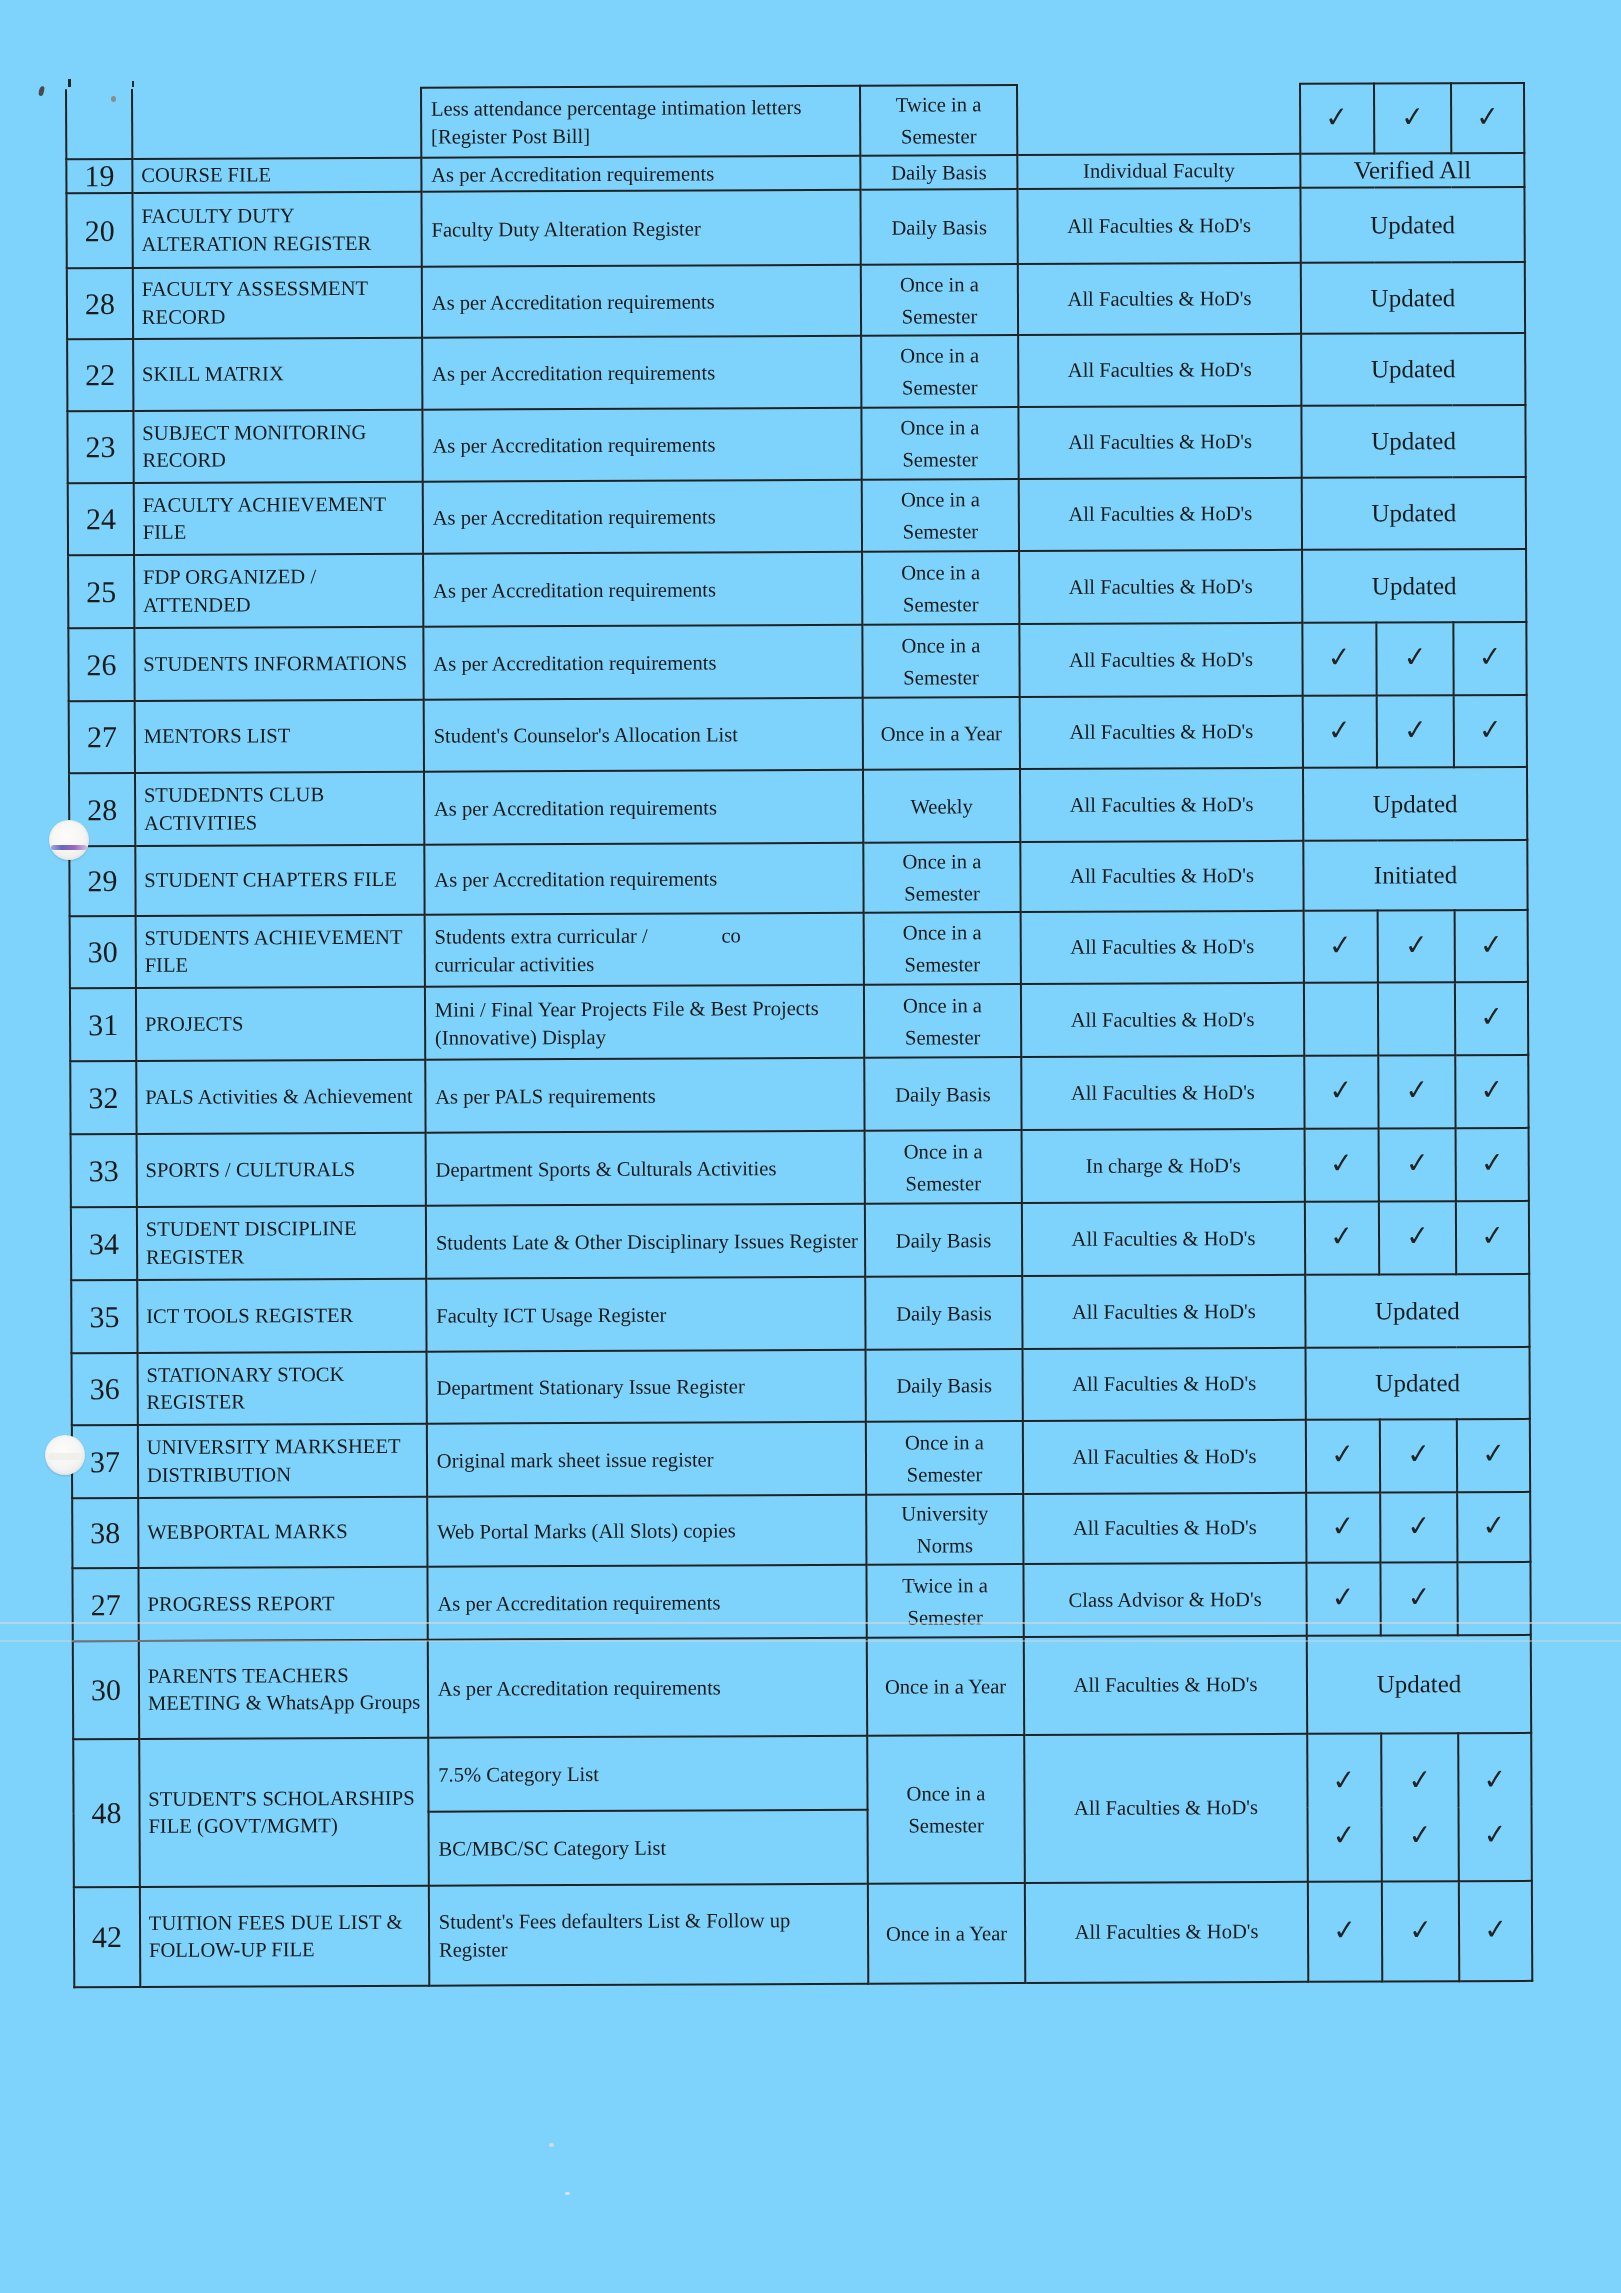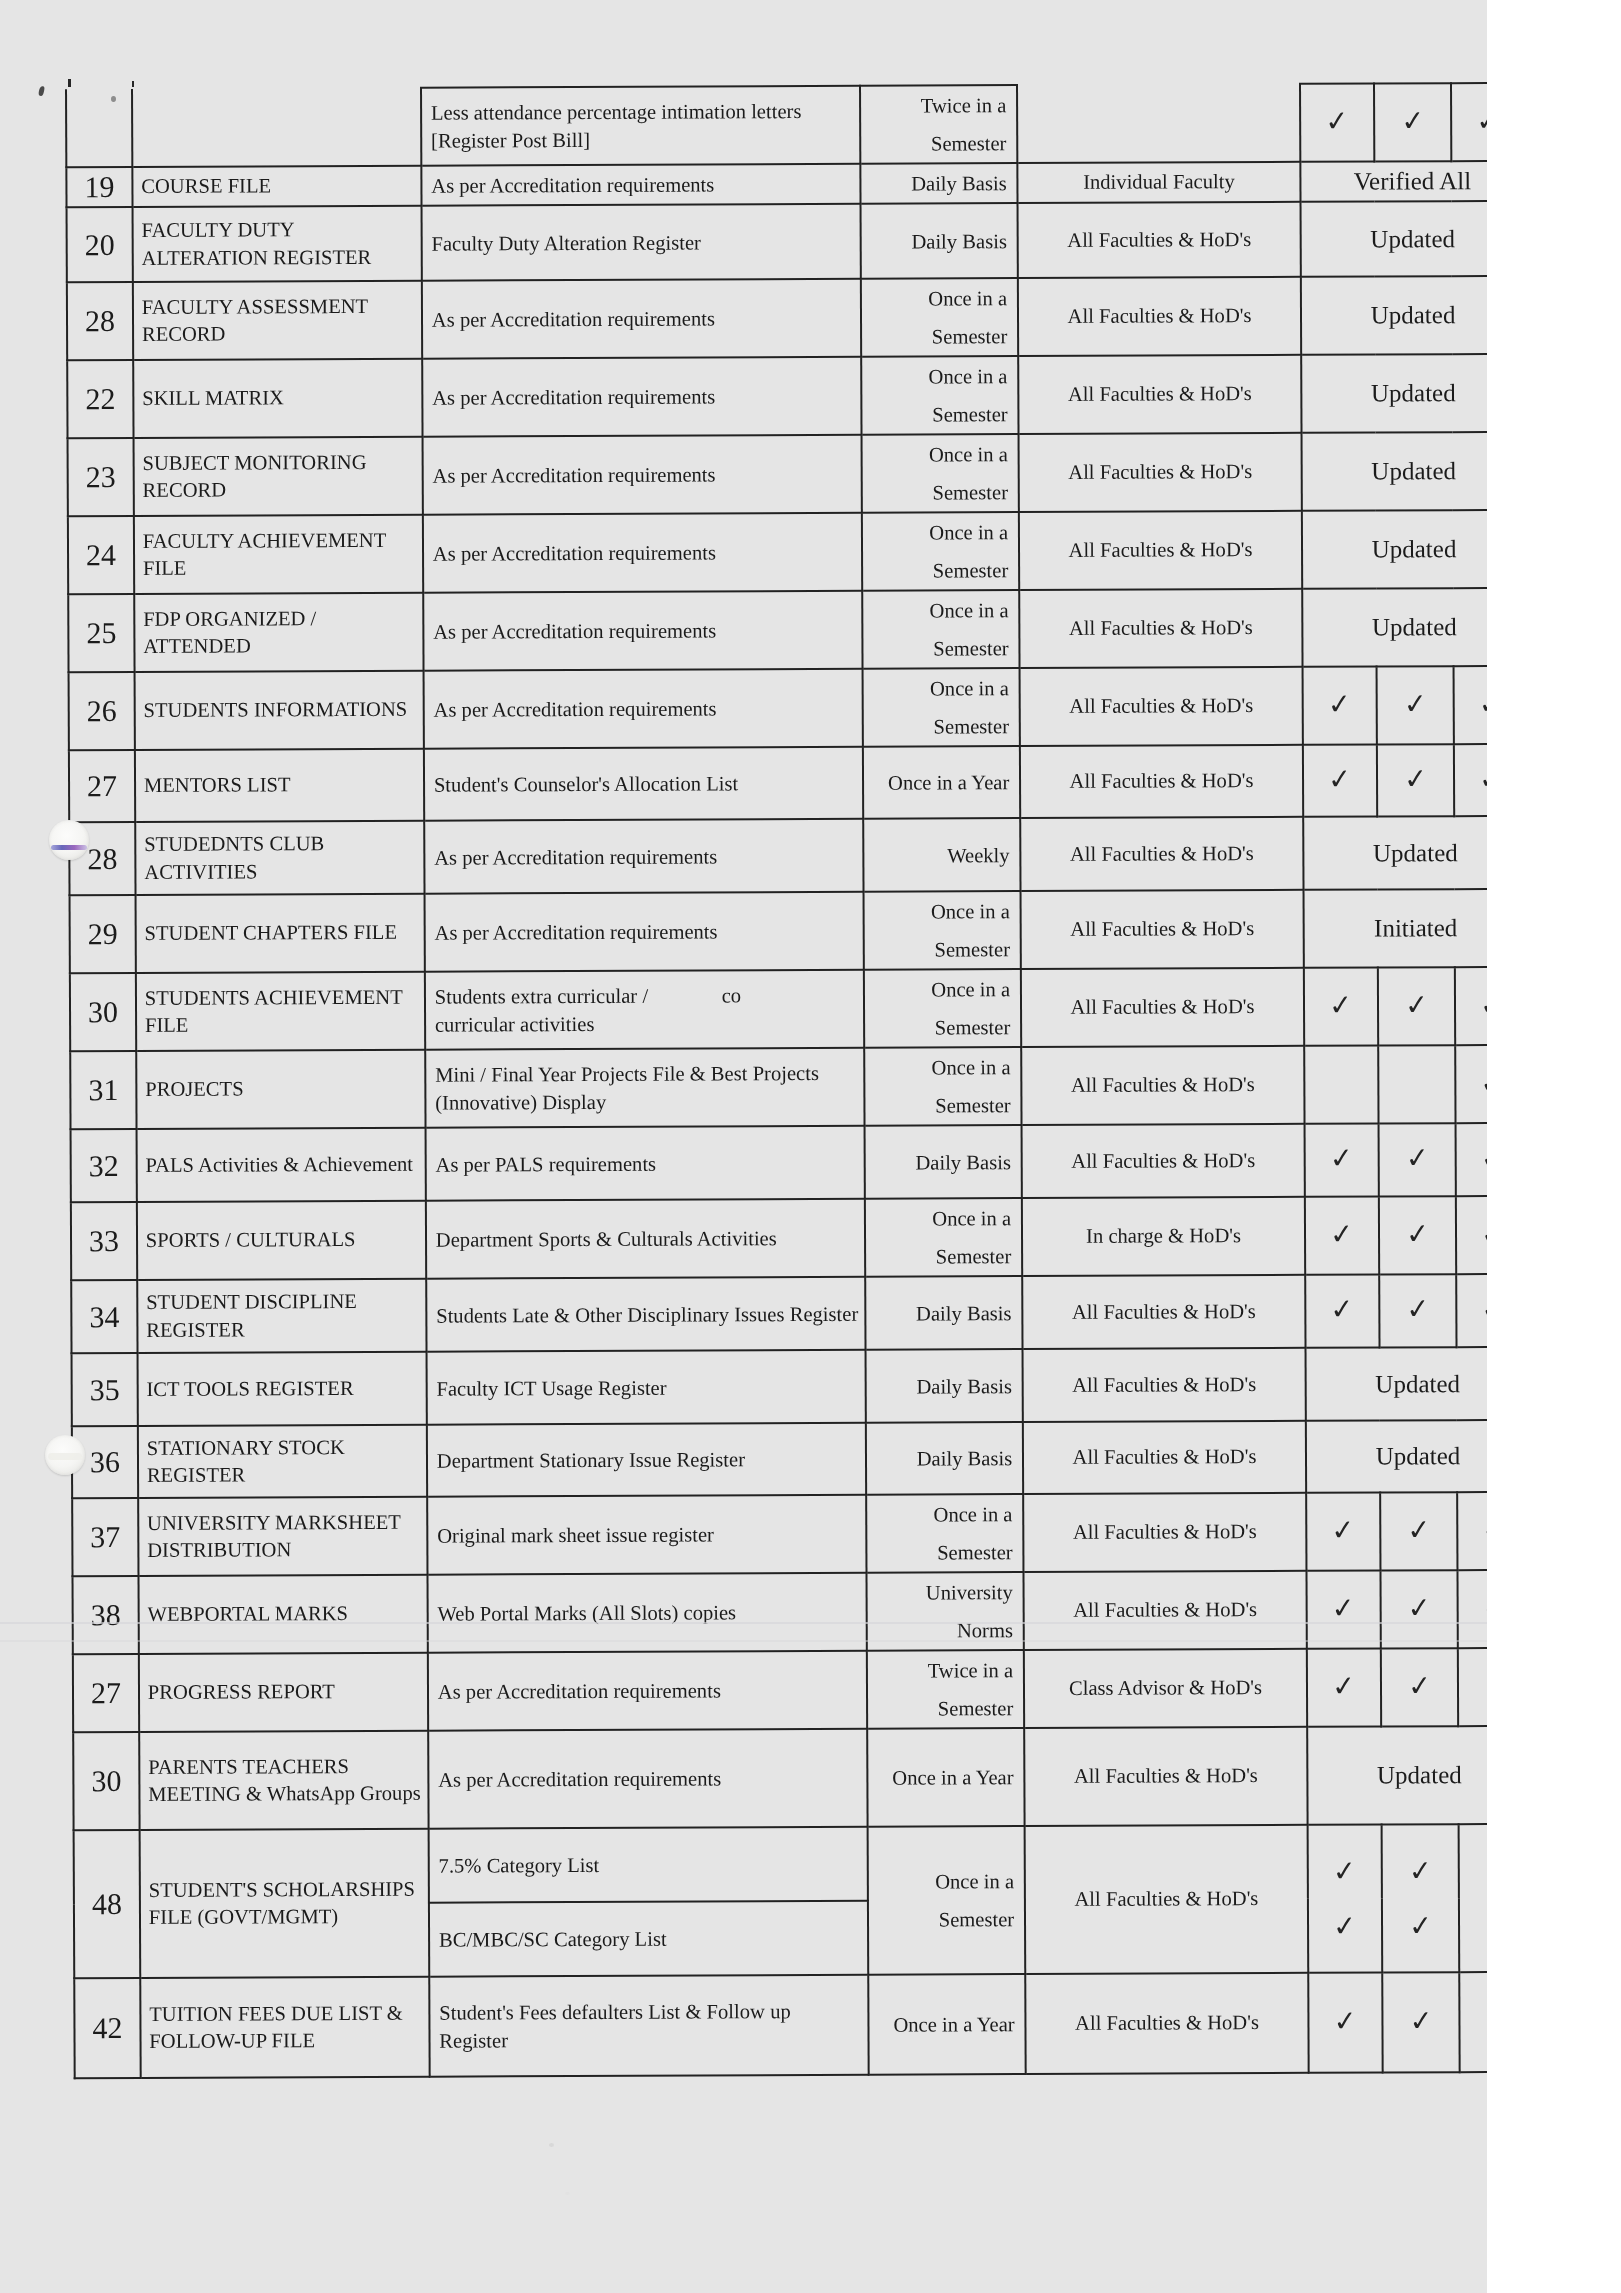--- a/index.html
+++ b/index.html
@@ -1,20 +1,20 @@
 <!DOCTYPE html>
 <html><head>
 <meta charset="utf-8">
 <style>
   html,body{margin:0;padding:0;background:#ffffff;}
   .page{
     position:relative;
-    width:1487px;
+    width:1621px;
     height:2294px;
-    background:#e5e5e5;
+    background:#7dd3fc;
     overflow:hidden;
     font-family:"Liberation Serif","DejaVu Serif",serif;
     color:#1d1d1d;
   }
   .tablewrap{
     position:absolute;
     left:65px; top:85px;
     transform:rotate(-0.25deg);
     transform-origin:745px 0;
   }
@@ -30,21 +30,21 @@
     vertical-align:middle;
     padding:0;
     font-size:20.6px;
     line-height:27.4px;
     color:#1b1b1b;
     overflow:hidden;
   }
   td.sno{ text-align:center; font-size:30px; border-left-width:2.9px;}
   td.rec{ text-align:left; padding-left:7.8px; padding-right:3.9px;}
   td.desc{ text-align:left; padding-left:8.8px; padding-right:5.9px; line-height:28px;}
-  td.freq{ text-align:right; line-height:38px; padding:0 9.8px;}
+  td.freq{ text-align:center; line-height:32px; padding:0 9.8px;}
   td.resp{ text-align:center; padding:0 5.9px;}
   td.merged{ text-align:center; font-size:25px;}
   td.check{ text-align:center; border-right-width:2px;}
   td.lastcol{ border-right-width:2.9px;}
   .tick{
     display:inline-block;
     font-size:28px;
     font-weight:bold;
     transform:rotate(-4deg);
     color:#242424;

